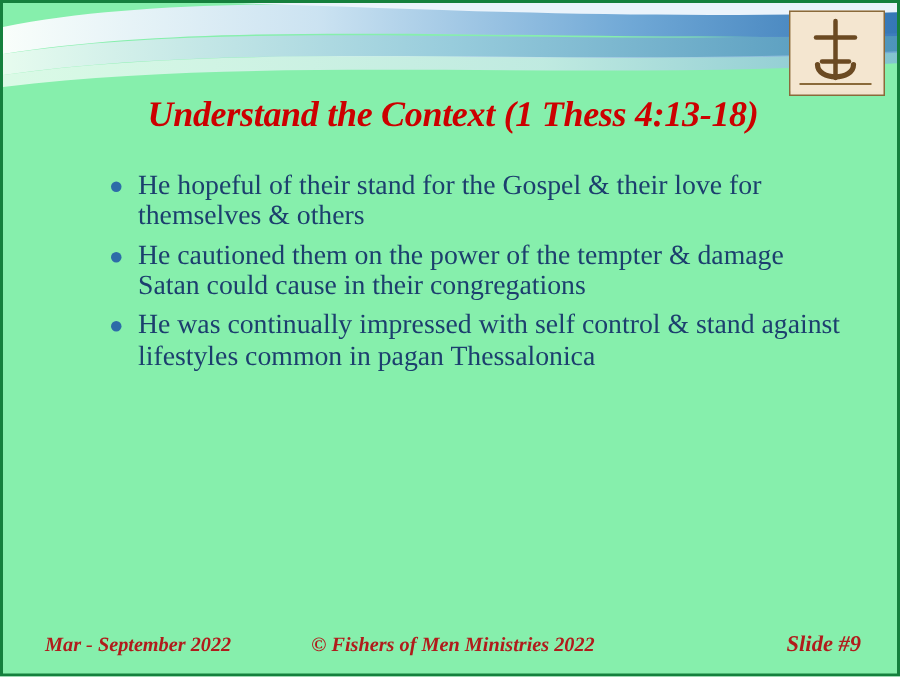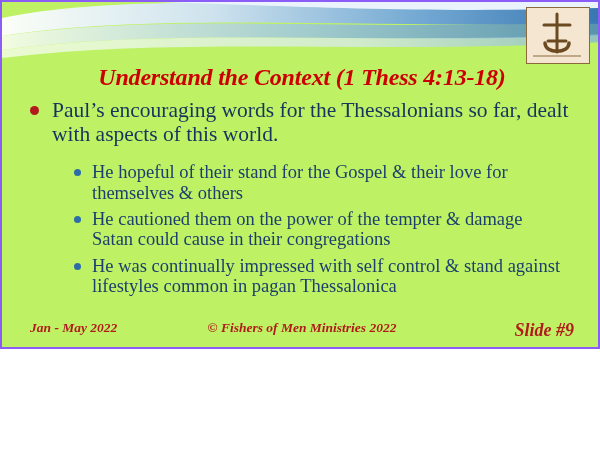--- a/index.html
+++ b/index.html
@@ -6,24 +6,24 @@
     margin: 0;
     padding: 0;
     background: #ffffff;
   }
   body {
     font-family: "Liberation Serif", serif;
   }
   .slide {
     position: relative;
     width: 600px;
-    height: 349px;
+    height: 451px;
     box-sizing: border-box;
-    border: 2px solid #8b5cf6;
-    background: #bef264;
+    border: 2px solid #15803d;
+    background: #86efac;
     overflow: hidden;
   }
   
   .swoosh-wrap {
     position: absolute;
     left: 0; top: 0;
     width: 600px;
     height: 70px;
     overflow: hidden;
     pointer-events: none;
@@ -119,21 +119,21 @@
     text-align: center;
     font-size: 13.5px;
     font-weight: bold;
     font-style: italic;
     color: #b01c1c;
   }
   .footer .f-right {
     position: absolute;
     right: 28px;
     top: 0;
-    font-size: 18px;
+    font-size: 15px;
     font-weight: bold;
     font-style: italic;
     color: #b01c1c;
     text-align: right;
   }
 </style>
 </head>
 <body>
 
 <div class="slide">
@@ -177,41 +177,37 @@
       <g stroke="#8a6a3a" stroke-width="1.2" fill="none">
         <line x1="6" y1="48" x2="54" y2="48"></line>
       </g>
     </svg>
   </div>
 
   <div class="title">Understand the Context (1 Thess 4:13-18)</div>
 
   <div class="content">
 
-    <div class="lvl1">
-      <span class="bullet"></span>
-      <span>Paul’s encouraging words for the Thessalonians so far, dealt with aspects of this world.</span>
-    </div>
 
     <ul class="lvl2-list">
       <li class="lvl2">
         <span class="bullet2"></span>
         <span>He hopeful of their stand for the Gospel &amp; their love for themselves &amp; others</span>
       </li>
       <li class="lvl2">
         <span class="bullet2"></span>
         <span>He cautioned them on the power of the tempter &amp; damage Satan could cause in their congregations</span>
       </li>
       <li class="lvl2">
         <span class="bullet2"></span>
         <span>He was continually impressed with self control &amp; stand against lifestyles common in pagan Thessalonica</span>
       </li>
     </ul>
 
   </div>
 
   <div class="footer">
-    <span class="f-left">Jan - May 2022</span>
+    <span class="f-left">Mar - September 2022</span>
     <span class="f-center">© Fishers of Men Ministries 2022</span>
     <span class="f-right">Slide #9</span>
   </div>
 
 </div>
 
 </body></html>

